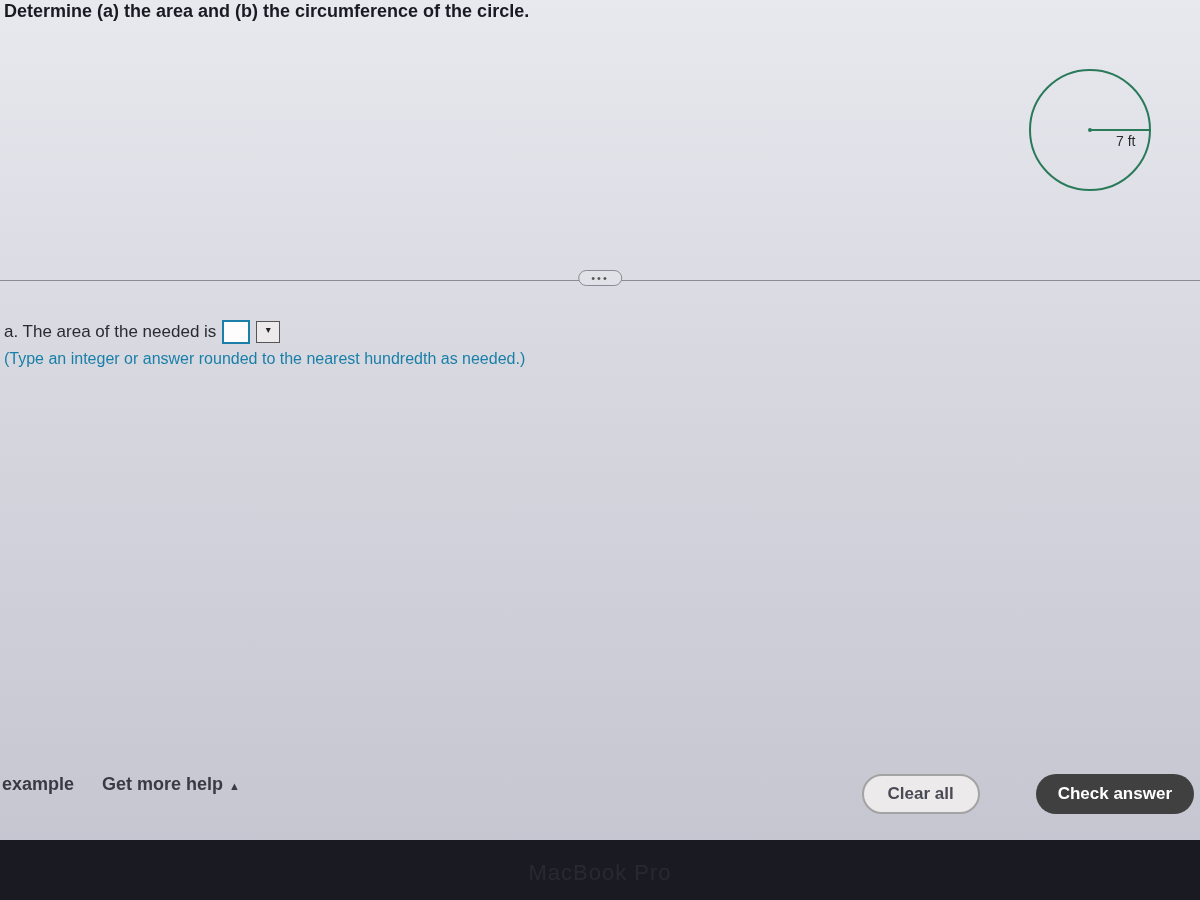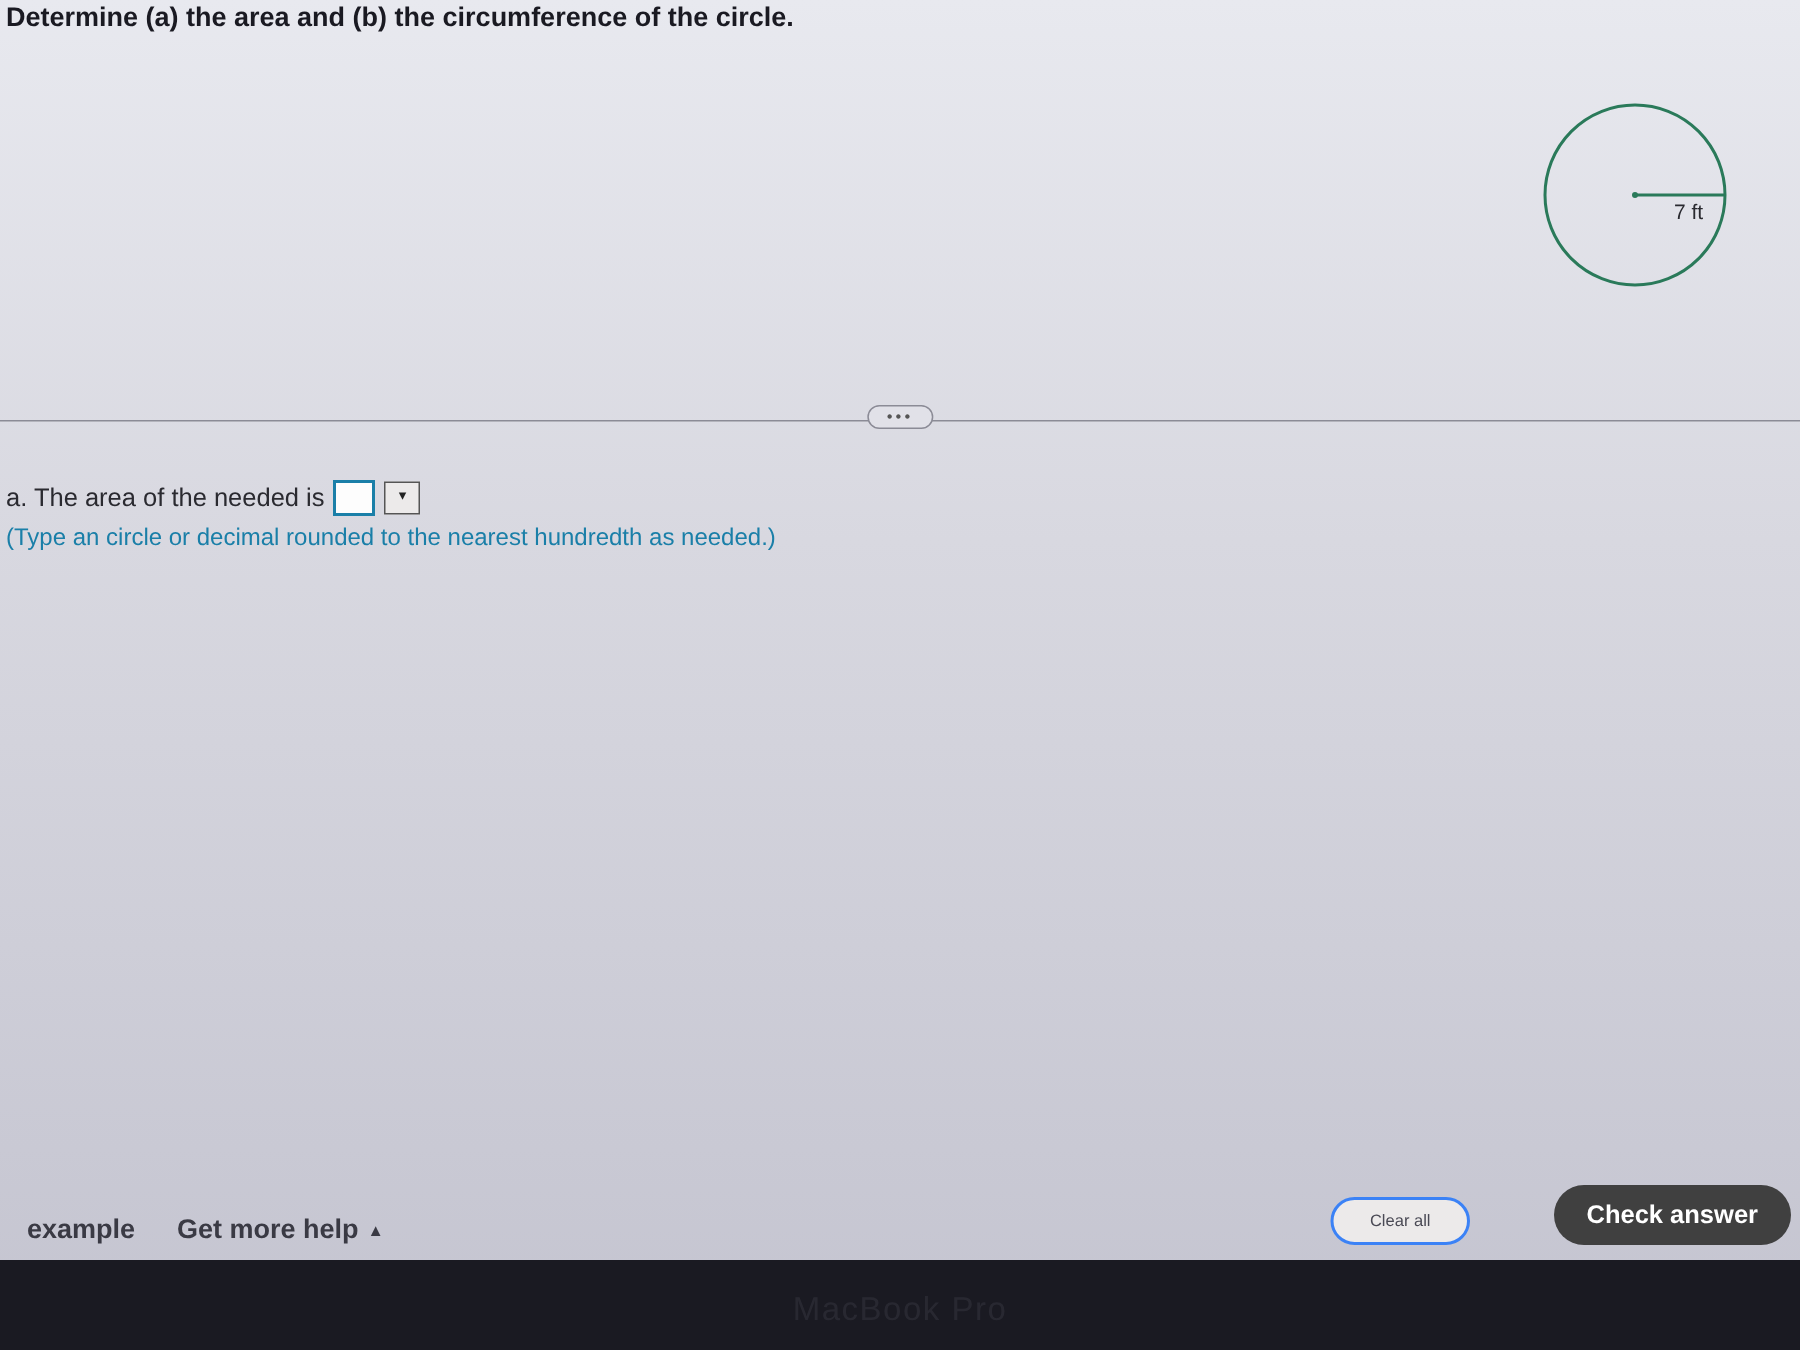--- a/index.html
+++ b/index.html
@@ -96,48 +96,47 @@
     color: #1a7fa8;
     margin-top: 6px;
   }
   .footer {
     position: absolute;
     left: 0;
     right: 0;
     bottom: 70px;
     height: 56px;
     display: flex;
-    align-items: flex-end;
+    align-items: flex-start;
     padding: 0 6px 0 2px;
     gap: 28px;
-    margin-left: 16px;
   }
   .link-btn {
     font-size: 18px;
     font-weight: bold;
     color: #3a3a44;
     cursor: pointer;
     display: inline-flex;
     align-items: center;
     gap: 6px;
   }
   .caret-up {
     font-size: 11px;
     position: relative;
     top: 1px;
   }
   .spacer { flex: 1; }
   .pill-btn {
-    border: 2px solid #3b82f6;
+    border: 2px solid #a3a3a3;
     background: #eceaea;
     color: #4a4a55;
     border-radius: 22px;
     padding: 8px 24px;
-    font-size: 11px;
-    font-weight: normal;
+    font-size: 17px;
+    font-weight: bold;
     cursor: pointer;
   }
   .pill-primary {
     border: none;
     background: #404040;
     color: #ffffff;
     border-radius: 22px;
     padding: 10px 22px;
     font-size: 17px;
     font-weight: bold;
@@ -184,21 +183,21 @@
     <div class="divider-line"></div>
     <div class="divider-pill">•••</div>
   </div>
 
   <div class="answer-area">
     <div class="answer-line">
       <span>a. The area of the needed is</span>
       <input class="input-box" type="text" style="">
       <span class="unit-select"></span>
     </div>
-    <div class="hint">(Type an circle or decimal rounded to the nearest hundredth as needed.)</div>
+    <div class="hint">(Type an integer or answer rounded to the nearest hundredth as needed.)</div>
   </div>
 
 </div>
 
 <div class="footer">
   <span class="link-btn">example</span>
   <span class="link-btn">
     <span>Get more help</span>
     <span class="caret-up">▲</span>
   </span>

